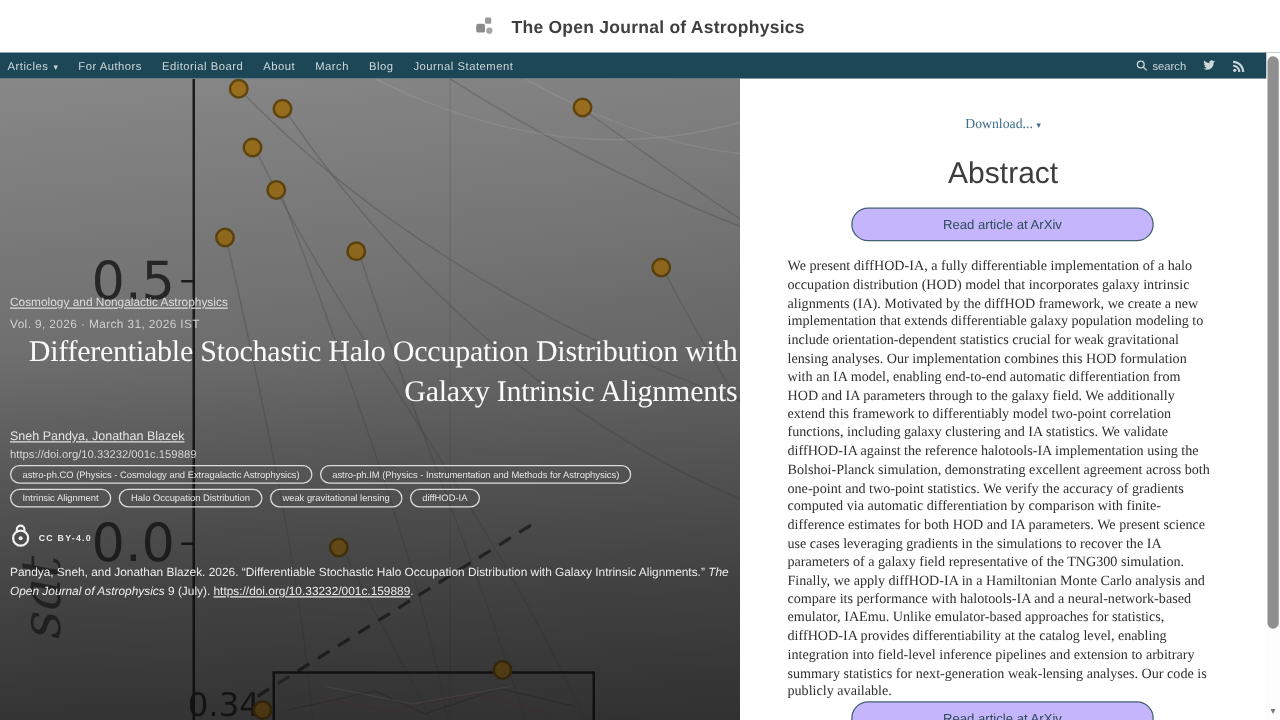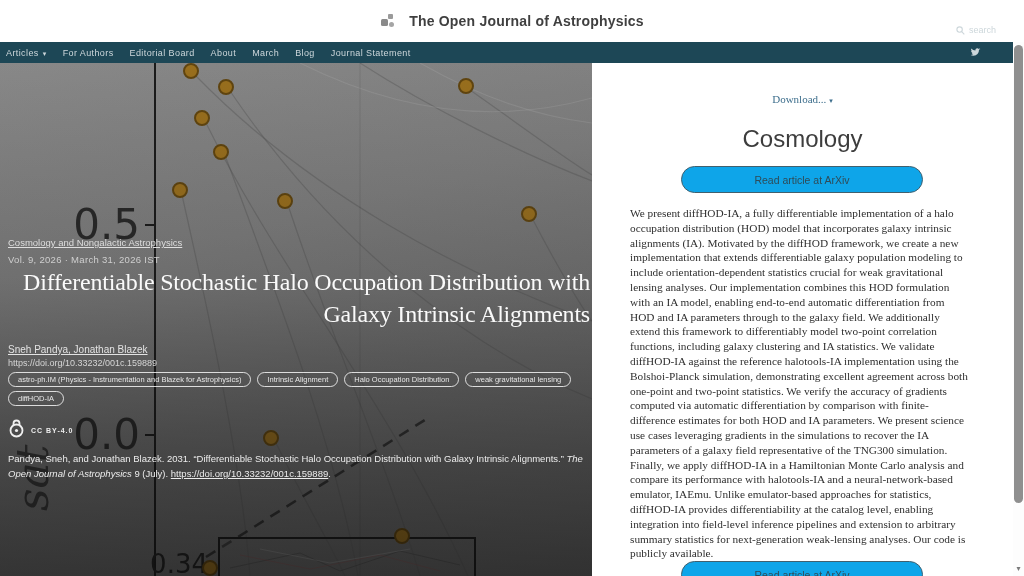--- a/index.html
+++ b/index.html
@@ -13,21 +13,21 @@
   .site-header .logo { display:inline-flex; }
   .site-title { font-size:14px; font-weight:bold; color:#3f3f3f; letter-spacing:.2px; }
 
   
   .navbar { position:absolute; top:42px; left:0; width:1024px; height:21px;
             background:#1d4756; display:flex; align-items:center; justify-content:space-between;
             padding:0 14px 0 6px; }
   .nav-left { display:flex; align-items:center; gap:16px; }
   .nav-item { font-size:9px; color:#cdd7db; letter-spacing:.4px; cursor:pointer; white-space:nowrap; }
   .nav-item .caret { font-size:7px; margin-left:4px; color:#cdd7db; }
-  .nav-right { display:flex; align-items:center; gap:13px; margin-right:14px;flex-direction:column; }
+  .nav-right { display:flex; align-items:center; gap:13px; margin-right:14px; }
   .nav-search { display:flex; align-items:center; gap:4px; font-size:9px; color:#cdd7db; cursor:pointer; }
   .nav-ico { display:inline-flex; cursor:pointer; }
 
   
   .hero { position:absolute; top:63px; left:0; width:592px; height:513px; overflow:hidden;
           background:linear-gradient(165deg,#9e9e9e 0%,#929292 35%,#828282 62%,#747474 100%); }
   .hero svg.plot { position:absolute; top:0; left:0; }
   .hero .shade { position:absolute; inset:0;
           background:linear-gradient(to bottom, rgba(20,20,20,.16) 0%, rgba(20,20,20,.28) 42%,
                      rgba(12,12,12,.50) 76%, rgba(8,8,8,.62) 100%); }
@@ -51,21 +51,21 @@
 
   
   .abstract-panel { position:absolute; top:63px; left:592px; width:421px; height:513px;
                     background:#fff; overflow:hidden; }
   .download-link { position:absolute; top:30px; left:0; width:100%; text-align:center;
                    font-family:"Liberation Serif", serif; font-size:11px; color:#3d6e8c; cursor:pointer; }
   .download-link .dl-text { }
   .download-link .dl-caret { font-size:7px; margin-left:3px; }
   .abstract-heading { position:absolute; top:62px; left:0; width:100%; text-align:center;
                       font-size:24px; font-weight:normal; color:#3d3d3d; }
-  .arxiv-btn { position:absolute; left:89px; width:242px; height:27px; background:#0ea5e9;
+  .arxiv-btn { position:absolute; left:89px; width:242px; height:27px; background:#c4b5fd;
                border:1px solid #41606e; border-radius:14px; font-size:10.5px; color:#2f4b57;
                font-family:"Liberation Sans", sans-serif; cursor:pointer; }
   .arxiv-btn.top { top:103px; }
   .arxiv-btn.bottom { top:498px; }
   .abstract-body { position:absolute; top:143px; left:38px; width:340px;
                    font-family:"Liberation Serif", serif; font-size:11.3px; line-height:1.31;
                    color:#2f2f2f; }
 
   
   .scrollbar { position:absolute; top:42px; right:0; width:11px; height:534px; background:#fdfdfd; }
@@ -184,47 +184,48 @@
     <div class="shade"></div>
 
     <div class="hero-content">
       <a class="category-link">Cosmology and Nongalactic Astrophysics</a>
       <div class="issue-line">Vol. 9, 2026 · March 31, 2026 IST</div>
       <h1 class="article-title">Differentiable Stochastic Halo Occupation Distribution with Galaxy Intrinsic Alignments</h1>
       <div class="authors">Sneh Pandya, Jonathan Blazek</div>
       <a class="doi-link">https://doi.org/10.33232/001c.159889</a>
 
       <div class="tag-list">
-        <span class="tag">astro-ph.IM (Physics - Instrumentation and Blazek for Astrophysics)</span>
+        <span class="tag">astro-ph.CO (Physics - Cosmology and Extragalactic Astrophysics)</span>
+        <span class="tag">astro-ph.IM (Physics - Instrumentation and Methods for Astrophysics)</span>
         <span class="tag">Intrinsic Alignment</span>
         <span class="tag">Halo Occupation Distribution</span>
         <span class="tag">weak gravitational lensing</span>
         <span class="tag">diffHOD-IA</span>
       </div>
 
       <div class="license">
         <span>
           <svg width="17" height="19" viewBox="0 0 17 19">
             <circle cx="8.5" cy="11.5" r="6" fill="none" stroke="#f0f0f0" stroke-width="1.8"></circle>
             <path d="M5.5 7 V4.5 a3 3 0 0 1 6 0 V6" fill="none" stroke="#f0f0f0" stroke-width="1.8"></path>
             <circle cx="8.5" cy="11.5" r="1.6" fill="#f0f0f0"></circle>
           </svg>
         </span>
         <span class="license-text">CC BY-4.0</span>
       </div>
 
-      <p class="citation"><span>Pandya, Sneh, and Jonathan Blazek. 2031. “Differentiable Stochastic Halo Occupation Distribution with Galaxy Intrinsic Alignments.” </span><i>The Open Journal of Astrophysics</i><span> 9 (July). </span><a class="cite-doi">https://doi.org/10.33232/001c.159889</a><span>.</span></p>
+      <p class="citation"><span>Pandya, Sneh, and Jonathan Blazek. 2026. “Differentiable Stochastic Halo Occupation Distribution with Galaxy Intrinsic Alignments.” </span><i>The Open Journal of Astrophysics</i><span> 9 (July). </span><a class="cite-doi">https://doi.org/10.33232/001c.159889</a><span>.</span></p>
     </div>
   </section>
 
   <aside class="abstract-panel">
     <a class="download-link">
       <span class="dl-text">Download...</span><span class="dl-caret">▾</span>
     </a>
-    <h2 class="abstract-heading">Cosmology</h2>
+    <h2 class="abstract-heading">Abstract</h2>
     <button class="arxiv-btn top">Read article at ArXiv</button>
     <p class="abstract-body">We present diffHOD-IA, a fully differentiable implementation of a halo occupation distribution (HOD) model that incorporates galaxy intrinsic alignments (IA). Motivated by the diffHOD framework, we create a new implementation that extends differentiable galaxy population modeling to include orientation-dependent statistics crucial for weak gravitational lensing analyses. Our implementation combines this HOD formulation with an IA model, enabling end-to-end automatic differentiation from HOD and IA parameters through to the galaxy field. We additionally extend this framework to differentiably model two-point correlation functions, including galaxy clustering and IA statistics. We validate diffHOD-IA against the reference halotools-IA implementation using the Bolshoi-Planck simulation, demonstrating excellent agreement across both one-point and two-point statistics. We verify the accuracy of gradients computed via automatic differentiation by comparison with finite-difference estimates for both HOD and IA parameters. We present science use cases leveraging gradients in the simulations to recover the IA parameters of a galaxy field representative of the TNG300 simulation. Finally, we apply diffHOD-IA in a Hamiltonian Monte Carlo analysis and compare its performance with halotools-IA and a neural-network-based emulator, IAEmu. Unlike emulator-based approaches for statistics, diffHOD-IA provides differentiability at the catalog level, enabling integration into field-level inference pipelines and extension to arbitrary summary statistics for next-generation weak-lensing analyses. Our code is publicly available.</p>
     <button class="arxiv-btn bottom">Read article at ArXiv</button>
   </aside>
 
   <div class="scrollbar">
     <div class="scroll-thumb"></div>
     <div class="scroll-down">▾</div>
   </div>
 

